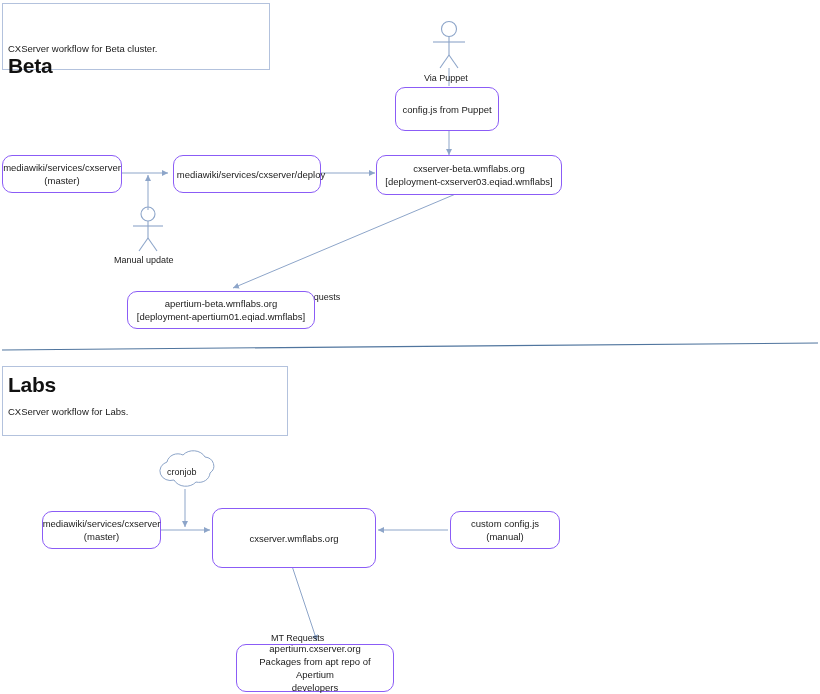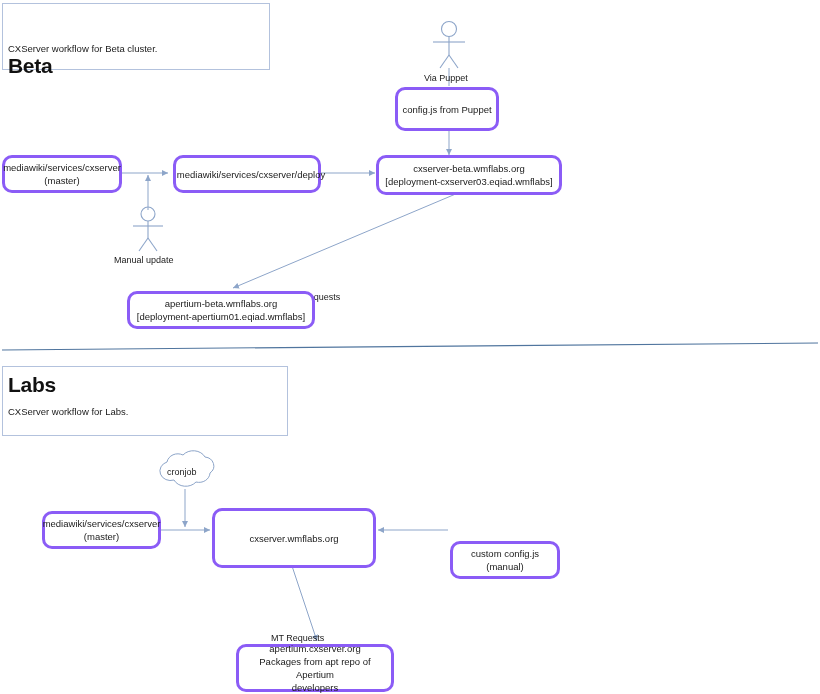--- a/index.html
+++ b/index.html
@@ -19,21 +19,21 @@
     position: absolute;
     left: 0;
     top: 0;
     width: 820px;
     height: 694px;
     overflow: visible;
   }
   .node {
     position: absolute;
     box-sizing: border-box;
-    border: 3px solid #8b5cf6;
+    border: 1px solid #8b5cf6;
     border-radius: 10px;
     background: #ffffff;
     display: flex;
     align-items: center;
     justify-content: center;
     text-align: center;
     color: #1a1a1a;
     font-size: 9.5px;
     line-height: 13px;
     padding: 2px 4px;
@@ -178,21 +178,21 @@
 
   <div class="node" style="left:42px; top:511px; width:119px; height:38px;">
     <span class="node-text">mediawiki/services/cxserver
 (master)</span>
   </div>
 
   <div class="node" style="left:212px; top:508px; width:164px; height:60px;">
     <span class="node-text">cxserver.wmflabs.org</span>
   </div>
 
-  <div class="node" style="left:450px; top:511px; width:110px; height:38px;margin-top:30px;">
+  <div class="node" style="left:450px; top:511px; width:110px; height:38px;">
     <span class="node-text">custom config.js
 (manual)</span>
   </div>
 
   <div class="edge-label" style="left:271px; top:588px;">MT Requests</div>
 
   <div class="node" style="left:236px; top:644px; width:158px; height:48px;">
     <span class="node-text">apertium.cxserver.org
 Packages from apt repo of Apertium
 developers</span>

